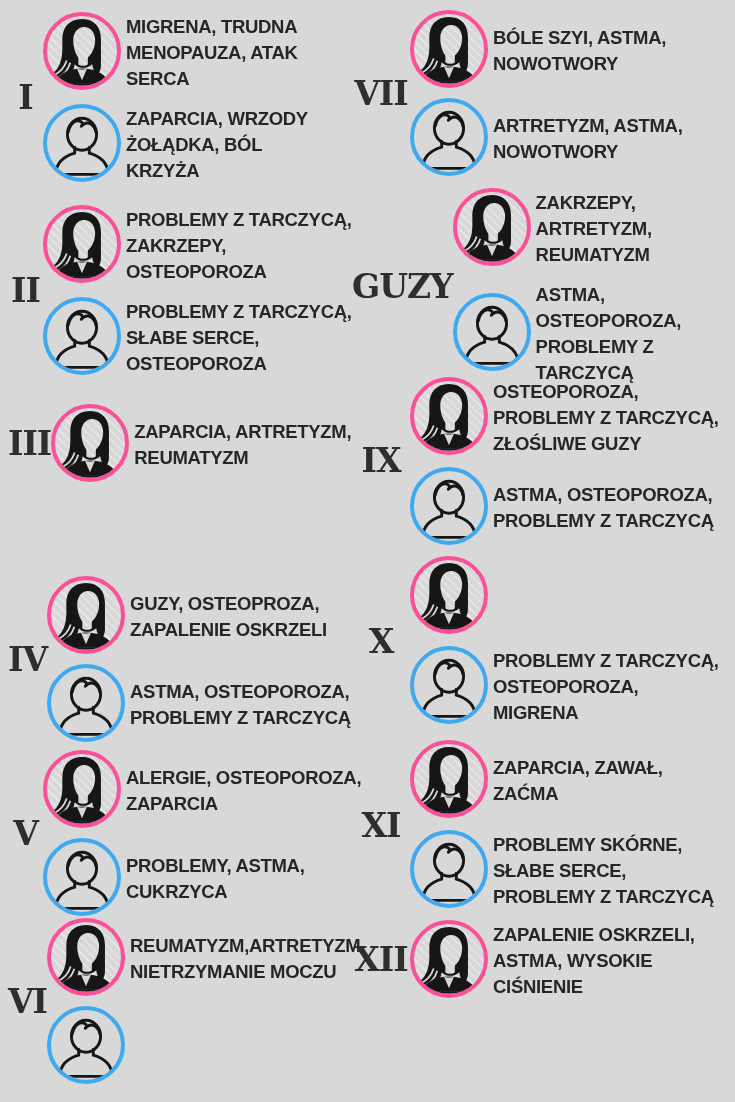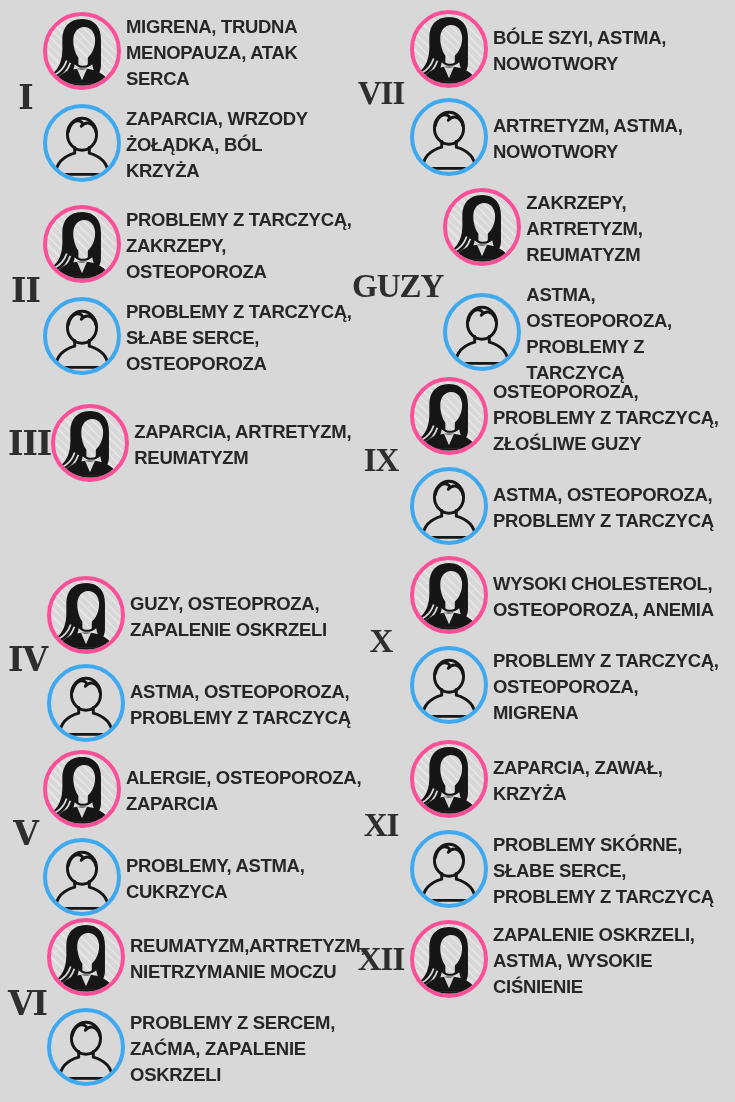--- a/index.html
+++ b/index.html
@@ -22,21 +22,21 @@
   .num {
     flex: 0 0 35px;
     text-align: center;
     font-family: "DejaVu Serif", "Liberation Serif", serif;
     font-weight: 700;
     font-size: 33px;
     line-height: 1;
     color: #2e2e2e;
     letter-spacing: -1px;
   }
-  .section.right .num { flex: 0 0 58px; font-family: Liberation Serif, serif; }
+  .section.right .num { flex: 0 0 58px; }
 
   .rows {
     flex: 1;
     display: flex;
     flex-direction: column;
     gap: 10px;
     min-width: 0;
   }
   .row {
     display: flex;
@@ -224,23 +224,20 @@
           </div>
         <div class="text">REUMATYZM,ARTRETYZM,
 NIETRZYMANIE MOCZU</div>
       </div>
       <div class="row">
         <div class="avatar m">
             <svg>
               <use href="#icon-man"></use>
             </svg>
           </div>
-        <div class="text">PROBLEMY Z SERCEM,
-ZAĆMA, ZAPALENIE
-OSKRZELI</div>
       </div>
     </div>
   </div>
 
   <div class="section right" style="top:10px">
     <div class="num">VII</div>
     <div class="rows">
       <div class="row">
         <div class="avatar f">
             <svg>
@@ -313,22 +310,20 @@
 
   <div class="section right" style="top:556px">
     <div class="num">X</div>
     <div class="rows">
       <div class="row">
         <div class="avatar f">
             <svg>
               <use href="#icon-woman"></use>
             </svg>
           </div>
-        <div class="text">WYSOKI CHOLESTEROL,
-OSTEOPOROZA, ANEMIA</div>
       </div>
       <div class="row">
         <div class="avatar m">
             <svg>
               <use href="#icon-man"></use>
             </svg>
           </div>
         <div class="text">PROBLEMY Z TARCZYCĄ,
 OSTEOPOROZA,
 MIGRENA</div>
@@ -339,21 +334,21 @@
   <div class="section right" style="top:740px">
     <div class="num">XI</div>
     <div class="rows">
       <div class="row">
         <div class="avatar f">
             <svg>
               <use href="#icon-woman"></use>
             </svg>
           </div>
         <div class="text">ZAPARCIA, ZAWAŁ,
-KRZYŻA</div>
+ZAĆMA</div>
       </div>
       <div class="row">
         <div class="avatar m">
             <svg>
               <use href="#icon-man"></use>
             </svg>
           </div>
         <div class="text">PROBLEMY SKÓRNE,
 SŁABE SERCE,
 PROBLEMY Z TARCZYCĄ</div>

